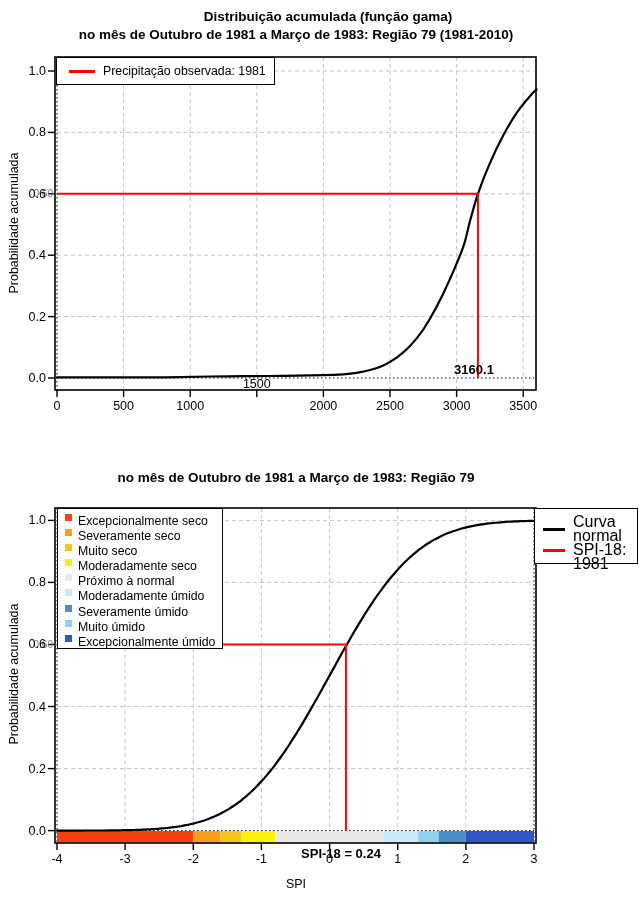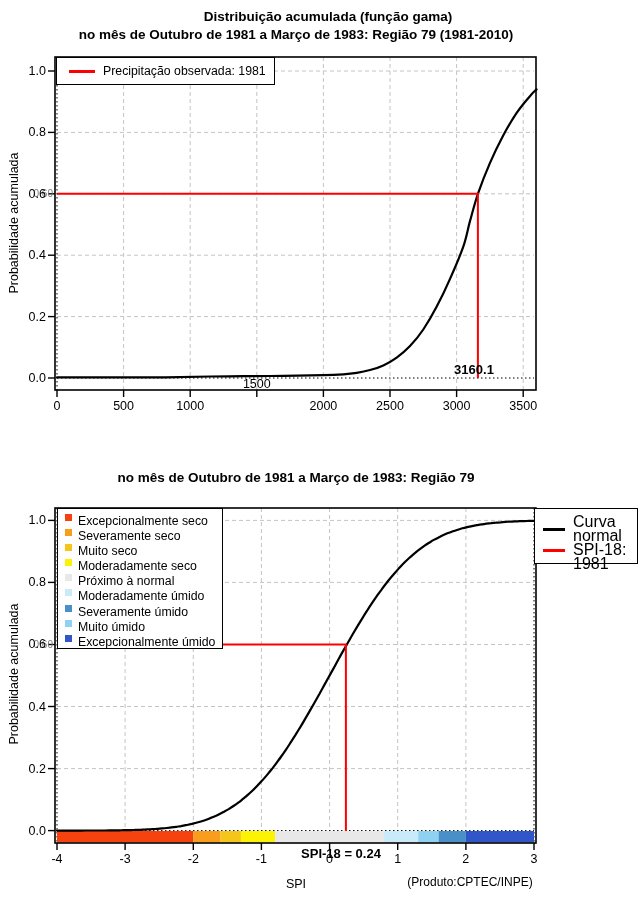--- a/index.html
+++ b/index.html
@@ -164,21 +164,20 @@
 
   <div class="abs legend-box" style="left:534px;top:508px;width:104px;height:56px;">
     <div class="abs line-sample" style="left:8px;top:19px;width:22px;background:#000;"></div>
     <div class="abs rlegend-text" style="left:38px;top:6px;">Curva</div>
     <div class="abs rlegend-text" style="left:38px;top:20px;">normal</div>
     <div class="abs line-sample" style="left:8px;top:40px;width:22px;background:#ff0000;"></div>
     <div class="abs rlegend-text" style="left:38px;top:34px;">SPI-18: 1981</div>
   </div>
 
   <div class="abs annot" style="left:271px;top:846px;width:140px;">SPI-18 = 0.24</div>
-  <div class="abs" style="left:370px;top:875px;width:200px;text-align:center;font-size:12px;color:#000;">(Produto:CPTEC/INPE)</div>
 
   <div id="tick-layer">
       <div class="abs tick-label tick-y" style="left: 12px; top: 371px;">0.0</div>
       <div class="abs tick-label tick-y" style="left: 12px; top: 309.6px;">0.2</div>
       <div class="abs tick-label tick-y" style="left: 12px; top: 248.2px;">0.4</div>
       <div class="abs tick-label tick-y" style="left: 12px; top: 186.8px;">0.6</div>
       <div class="abs tick-label tick-y" style="left: 12px; top: 125.4px;">0.8</div>
       <div class="abs tick-label tick-y" style="left: 12px; top: 64px;">1.0</div>
       <div class="abs tick-label tick-x" style="left: 35px; top: 399px;">0</div>
       <div class="abs tick-label tick-x" style="left: 101.6px; top: 399px;">500</div>

